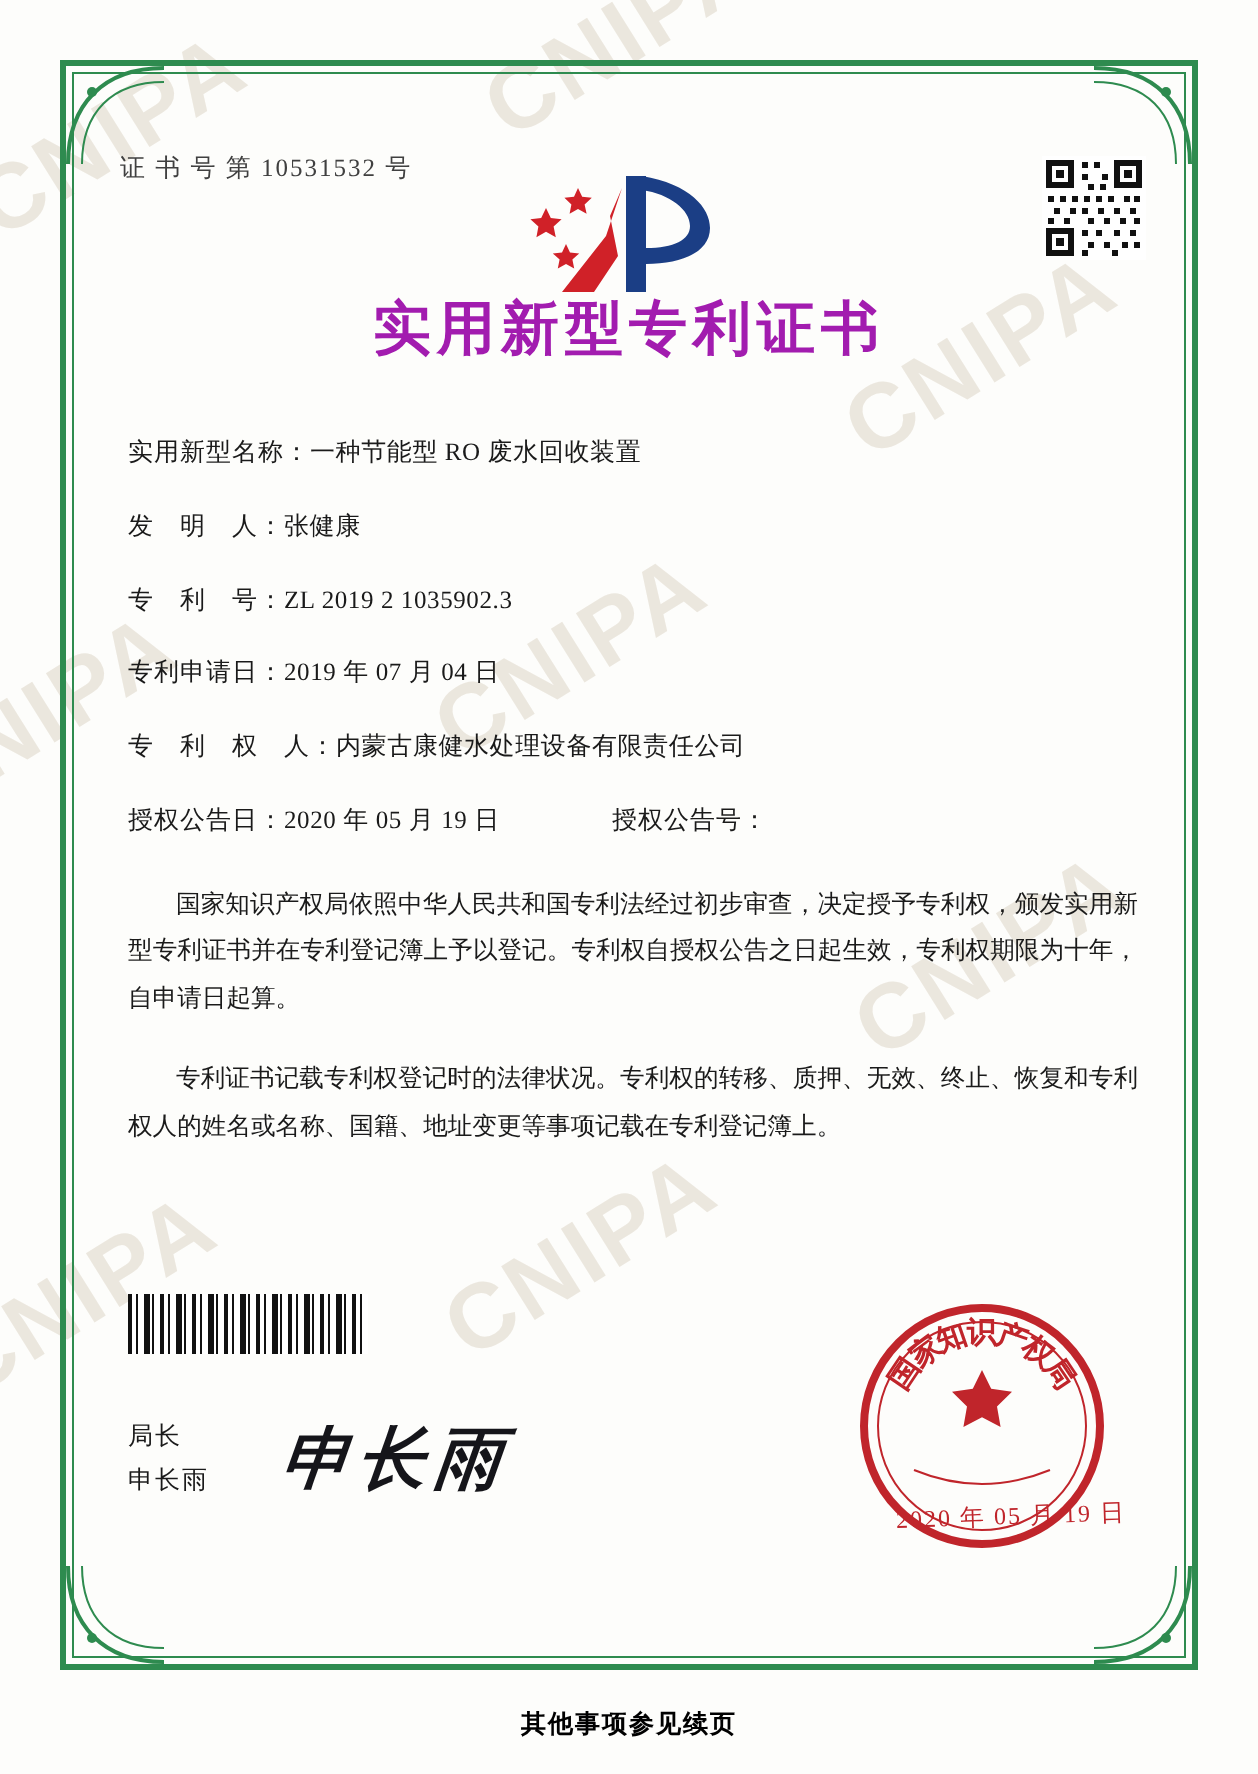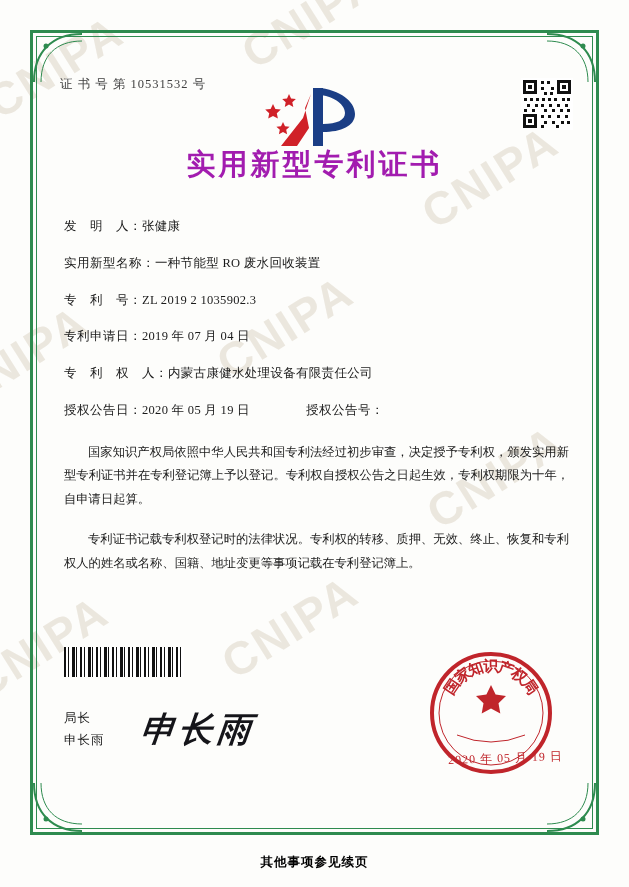--- a/index.html
+++ b/index.html
@@ -351,27 +351,27 @@
             <rect x="35" y="47" width="3" height="3"></rect>
         </g>
       </svg>
     </div>
 
     <div class="title">实用新型专利证书</div>
 
     <div class="fields">
 
       <div class="field">
+        <span class="f-label">实用新型名称：</span>
+        <span class="f-value">一种节能型 RO 废水回收装置</span>
+      </div>
+
+      <div class="field">
         <span class="f-label">发　明　人：</span>
         <span class="f-value">张健康</span>
-      </div>
-
-      <div class="field">
-        <span class="f-label">实用新型名称：</span>
-        <span class="f-value">一种节能型 RO 废水回收装置</span>
       </div>
 
       <div class="field">
         <span class="f-label">专　利　号：</span>
         <span class="f-value">ZL 2019 2 1035902.3</span>
       </div>
 
       <div class="field">
         <span class="f-label">专利申请日：</span>
         <span class="f-value">2019 年 07 月 04 日</span>

